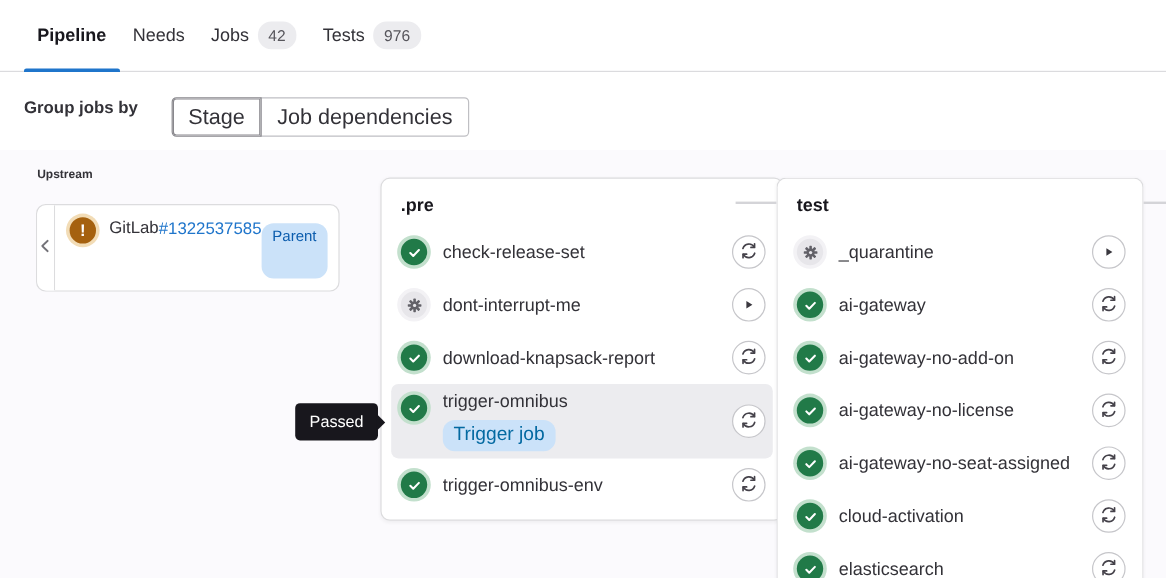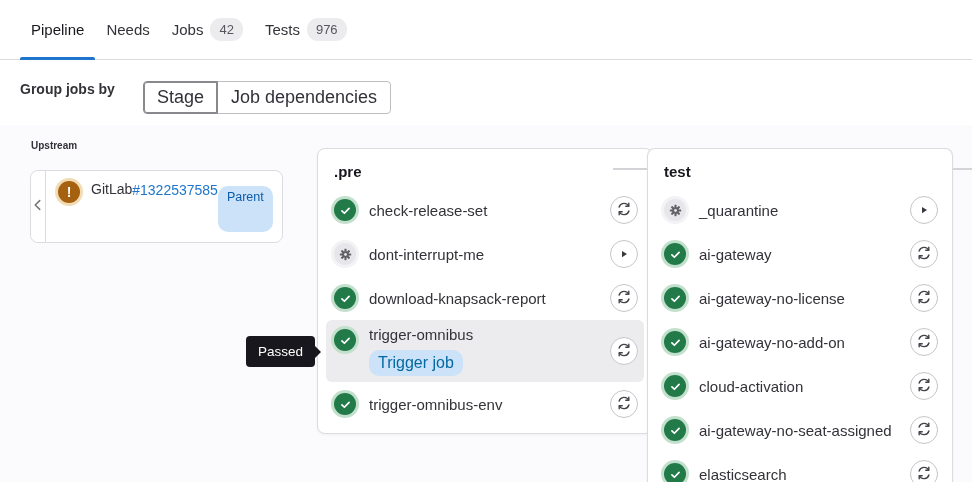--- a/index.html
+++ b/index.html
@@ -5,21 +5,21 @@
   * { margin:0; padding:0; box-sizing:border-box; }
   html,body { width:972px; height:482px; overflow:hidden; background:#fff;
     font-family:"Liberation Sans", sans-serif; color:#333238; }
   body { position:relative; }
 
   
   .tabbar { display:flex; align-items:stretch; height:60px; padding-left:20px;
     border-bottom:1px solid #dbdbde; }
   .tab { position:relative; display:flex; align-items:center; gap:7px;
     padding:0 11px; font-size:15px; color:#333238; cursor:pointer; }
-  .tab.active { font-weight:400; color:#18171d; }
+  .tab.active { font-weight:700; color:#18171d; }
   .tab.active::after { content:""; position:absolute; left:0; right:0; bottom:-1px;
     height:3px; background:#1f75cb; border-radius:2px 2px 0 0; }
   .count-badge { background:#ececef; color:#57565c; font-size:13px; line-height:1;
     padding:5px 9px; border-radius:11px; font-weight:400; }
 
   
   .controls { display:flex; align-items:flex-start; gap:28px; padding:21px 0 0 20px; }
   .controls-label { font-size:14px; font-weight:700; }
   .seg-group { display:inline-flex; }
   .seg { height:33px; padding:0 13px; background:#fff; border:1px solid #bfbfc3;
@@ -282,75 +282,75 @@
               </svg></span>
           </button>
         </div>
         <div class="job-row">
           <span class="st-icon passed">
             <svg width="13" height="13" viewBox="0 0 16 16">
               <path d="M3.6 8.4l3 3 5.8-6" fill="none" stroke="#fff" stroke-width="2.1" stroke-linecap="round" stroke-linejoin="round"></path>
             </svg>
           </span>
           <span class="job-main">
+            <a class="job-name">ai-gateway-no-add-on</a>
+          </span>
+          <button class="action-btn">
+            <span><svg width="16" height="16" viewBox="0 0 16 16" fill="none" stroke="#45424a" stroke-width="1.4" stroke-linecap="round" stroke-linejoin="round">
+                <path d="M3.1 6A5.2 5.2 0 0 1 12.6 5"></path>
+                <path d="M12.9 10a5.2 5.2 0 0 1-9.5 1"></path>
+                <path d="M12.8 2.2v3h-3"></path>
+                <path d="M3.2 13.8v-3h3"></path>
+              </svg></span>
+          </button>
+        </div>
+        <div class="job-row">
+          <span class="st-icon passed">
+            <svg width="13" height="13" viewBox="0 0 16 16">
+              <path d="M3.6 8.4l3 3 5.8-6" fill="none" stroke="#fff" stroke-width="2.1" stroke-linecap="round" stroke-linejoin="round"></path>
+            </svg>
+          </span>
+          <span class="job-main">
             <a class="job-name">ai-gateway-no-license</a>
           </span>
           <button class="action-btn">
             <span><svg width="16" height="16" viewBox="0 0 16 16" fill="none" stroke="#45424a" stroke-width="1.4" stroke-linecap="round" stroke-linejoin="round">
                 <path d="M3.1 6A5.2 5.2 0 0 1 12.6 5"></path>
                 <path d="M12.9 10a5.2 5.2 0 0 1-9.5 1"></path>
                 <path d="M12.8 2.2v3h-3"></path>
                 <path d="M3.2 13.8v-3h3"></path>
               </svg></span>
           </button>
         </div>
         <div class="job-row">
           <span class="st-icon passed">
             <svg width="13" height="13" viewBox="0 0 16 16">
               <path d="M3.6 8.4l3 3 5.8-6" fill="none" stroke="#fff" stroke-width="2.1" stroke-linecap="round" stroke-linejoin="round"></path>
             </svg>
           </span>
           <span class="job-main">
-            <a class="job-name">ai-gateway-no-add-on</a>
+            <a class="job-name">ai-gateway-no-seat-assigned</a>
           </span>
           <button class="action-btn">
             <span><svg width="16" height="16" viewBox="0 0 16 16" fill="none" stroke="#45424a" stroke-width="1.4" stroke-linecap="round" stroke-linejoin="round">
                 <path d="M3.1 6A5.2 5.2 0 0 1 12.6 5"></path>
                 <path d="M12.9 10a5.2 5.2 0 0 1-9.5 1"></path>
                 <path d="M12.8 2.2v3h-3"></path>
                 <path d="M3.2 13.8v-3h3"></path>
               </svg></span>
           </button>
         </div>
         <div class="job-row">
           <span class="st-icon passed">
             <svg width="13" height="13" viewBox="0 0 16 16">
               <path d="M3.6 8.4l3 3 5.8-6" fill="none" stroke="#fff" stroke-width="2.1" stroke-linecap="round" stroke-linejoin="round"></path>
             </svg>
           </span>
           <span class="job-main">
             <a class="job-name">cloud-activation</a>
-          </span>
-          <button class="action-btn">
-            <span><svg width="16" height="16" viewBox="0 0 16 16" fill="none" stroke="#45424a" stroke-width="1.4" stroke-linecap="round" stroke-linejoin="round">
-                <path d="M3.1 6A5.2 5.2 0 0 1 12.6 5"></path>
-                <path d="M12.9 10a5.2 5.2 0 0 1-9.5 1"></path>
-                <path d="M12.8 2.2v3h-3"></path>
-                <path d="M3.2 13.8v-3h3"></path>
-              </svg></span>
-          </button>
-        </div>
-        <div class="job-row">
-          <span class="st-icon passed">
-            <svg width="13" height="13" viewBox="0 0 16 16">
-              <path d="M3.6 8.4l3 3 5.8-6" fill="none" stroke="#fff" stroke-width="2.1" stroke-linecap="round" stroke-linejoin="round"></path>
-            </svg>
-          </span>
-          <span class="job-main">
-            <a class="job-name">ai-gateway-no-seat-assigned</a>
           </span>
           <button class="action-btn">
             <span><svg width="16" height="16" viewBox="0 0 16 16" fill="none" stroke="#45424a" stroke-width="1.4" stroke-linecap="round" stroke-linejoin="round">
                 <path d="M3.1 6A5.2 5.2 0 0 1 12.6 5"></path>
                 <path d="M12.9 10a5.2 5.2 0 0 1-9.5 1"></path>
                 <path d="M12.8 2.2v3h-3"></path>
                 <path d="M3.2 13.8v-3h3"></path>
               </svg></span>
           </button>
         </div>

